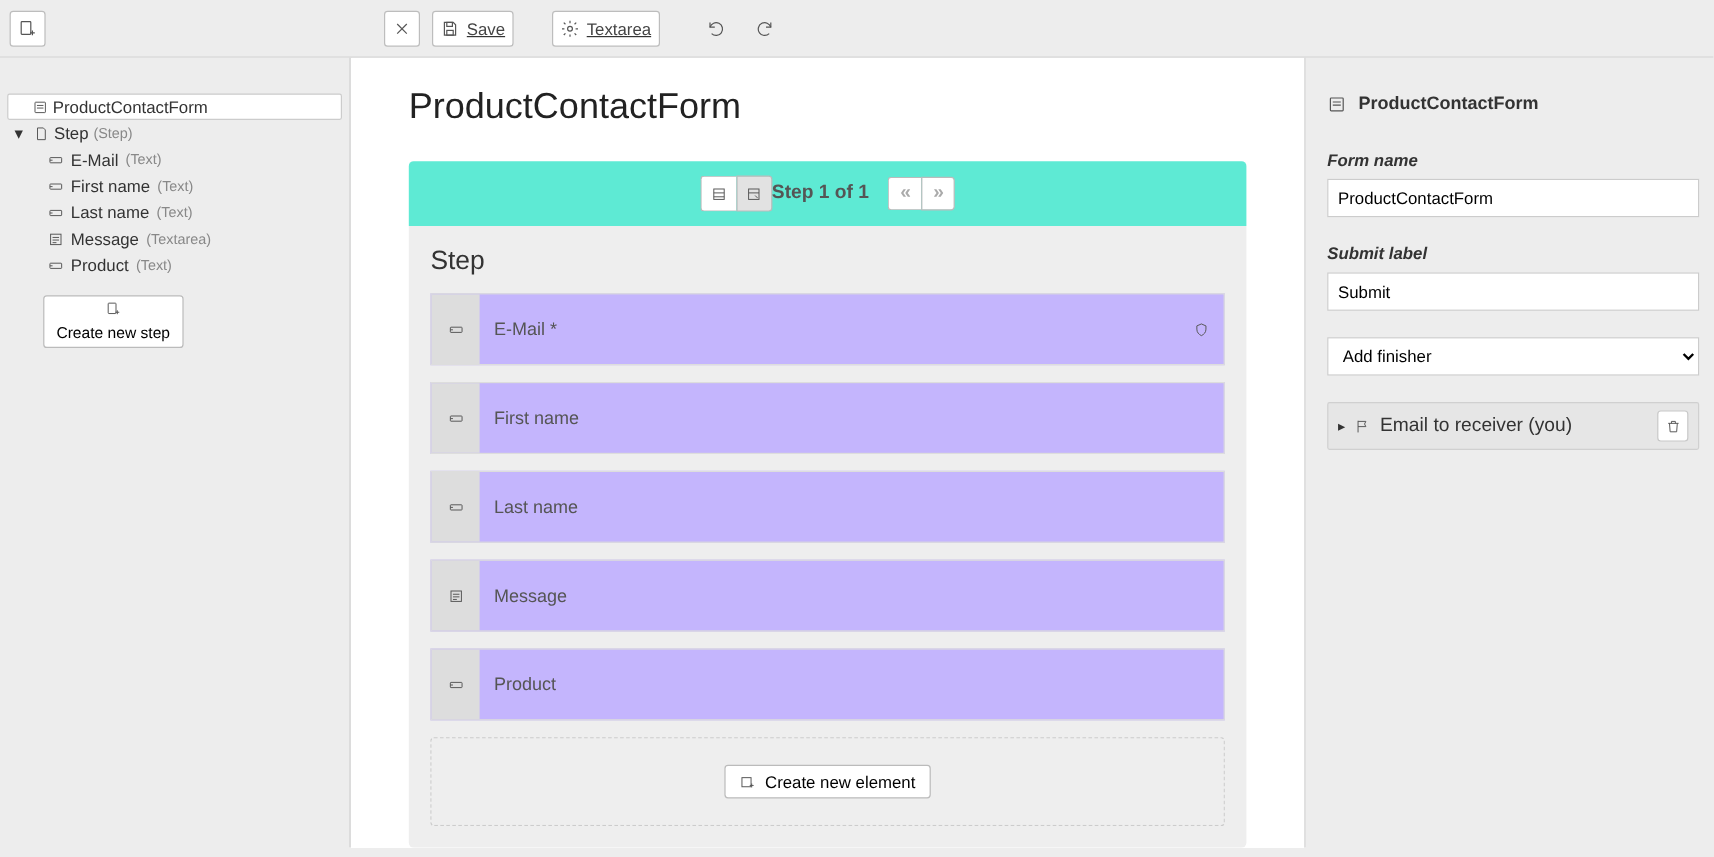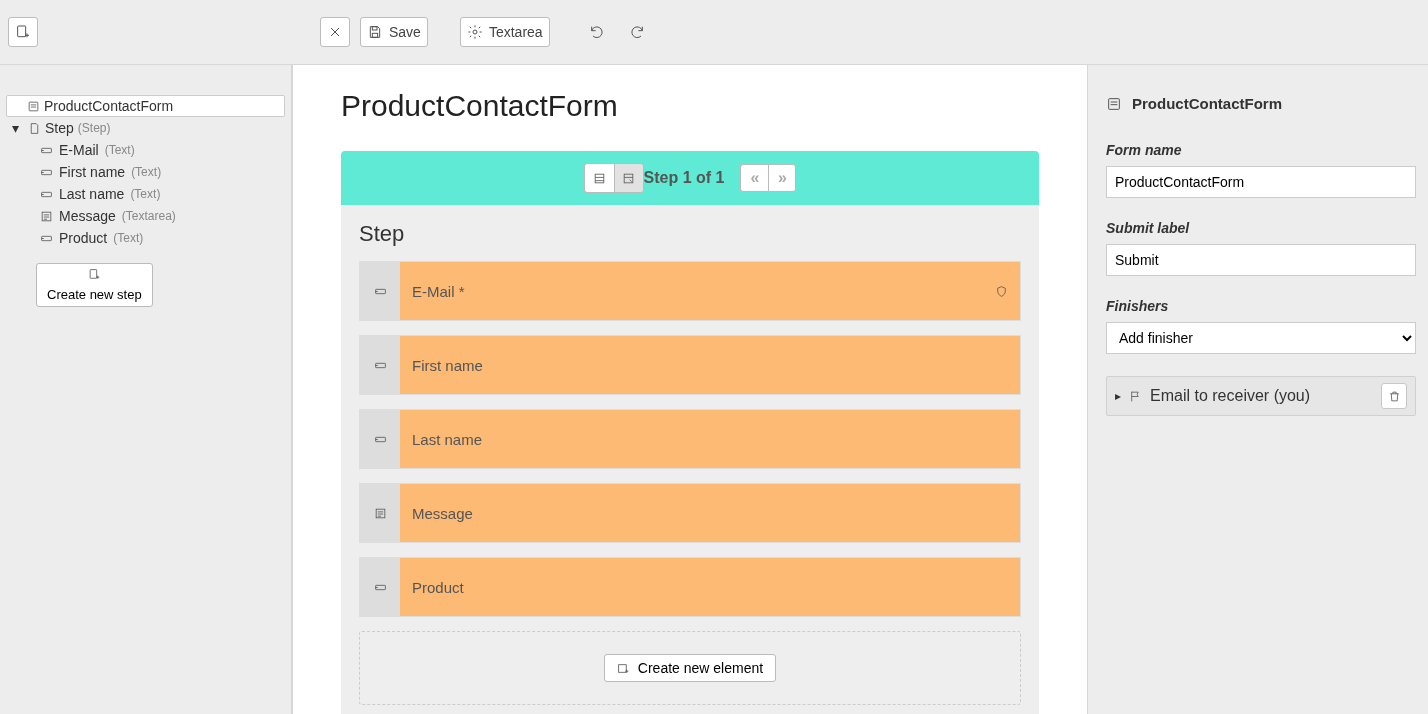--- a/index.html
+++ b/index.html
@@ -5,26 +5,27 @@
   * { box-sizing: border-box; margin: 0; padding: 0; }
   body {
     font-family: -apple-system, BlinkMacSystemFont, "Segoe UI", Arial, sans-serif;
     background: #ededed;
     color: #333;
     width: 1428px;
     height: 714px;
     overflow: hidden;
   }
   .toolbar {
-    height: 65px;
+    height: 48px;
     background: #ededed;
     border-bottom: 1px solid #d7d7d7;
     display: flex;
     align-items: center;
     padding: 0 8px;
+    text-decoration: underline;
   }
   .toolbar-left { width: 292px; display:flex; align-items:center; }
   .toolbar-main { flex:1; display:flex; align-items:center; gap:10px; padding-left: 20px;}
   .icon-btn {
     display: inline-flex;
     align-items: center;
     justify-content: center;
     height: 30px;
     min-width: 30px;
     padding: 0 6px;
@@ -92,21 +93,21 @@
   .pager { display:flex; }
   .pager-btn {
     width:28px; height:28px; border:1px solid #bbb; background:#fff;
     display:flex; align-items:center; justify-content:center; cursor:pointer; color:#aaa;
   }
   .pager-btn:first-child { border-radius:3px 0 0 3px; border-right:none;}
   .pager-btn:last-child { border-radius:0 3px 3px 0;}
   .step-body { background:#eee; padding: 16px 18px 18px 18px; border-radius: 0 0 4px 4px;}
   .step-body h2 { font-size: 22px; font-weight: 400; margin-bottom: 14px;}
   .field-row {
-    display:flex; background:#fdba74; border:1px solid #ddd; height:60px; margin-bottom: 14px;
+    display:flex; background:#c4b5fd; border:1px solid #ddd; height:60px; margin-bottom: 14px;
   }
   .field-handle { width:40px; background:#ddd; display:flex; align-items:center; justify-content:center;}
   .field-label { flex:1; display:flex; align-items:center; padding: 0 12px; color:#555; font-size:15px; justify-content:space-between;}
   .create-element {
     border: 1px dashed #ccc; padding: 22px; text-align:center; border-radius:3px;
   }
   .create-element button {
     display:inline-flex; align-items:center; gap:8px;
     padding: 5px 12px; border:1px solid #bbb; background:#fff; border-radius:3px;
     font-size:14px; cursor:pointer;
@@ -369,21 +370,20 @@
         </svg>
       <span>ProductContactForm</span>
     </div>
 
     <label class="insp-label">Form name</label>
     <input class="insp-input" value="ProductContactForm" style="">
 
     <label class="insp-label">Submit label</label>
     <input class="insp-input" value="Submit" style="">
 
-    <label class="insp-label">Finishers</label>
     <select class="insp-select">
       <option>Add finisher</option>
     </select>
 
     <div class="finisher-row">
       <div class="finisher-left">
         <span style="font-size:12px;">▸</span>
         <svg class="svg-icon sm" viewBox="0 0 24 24">
             <path d="M5 3v18M5 4h12l-2 4 2 4H5"></path>
           </svg>

